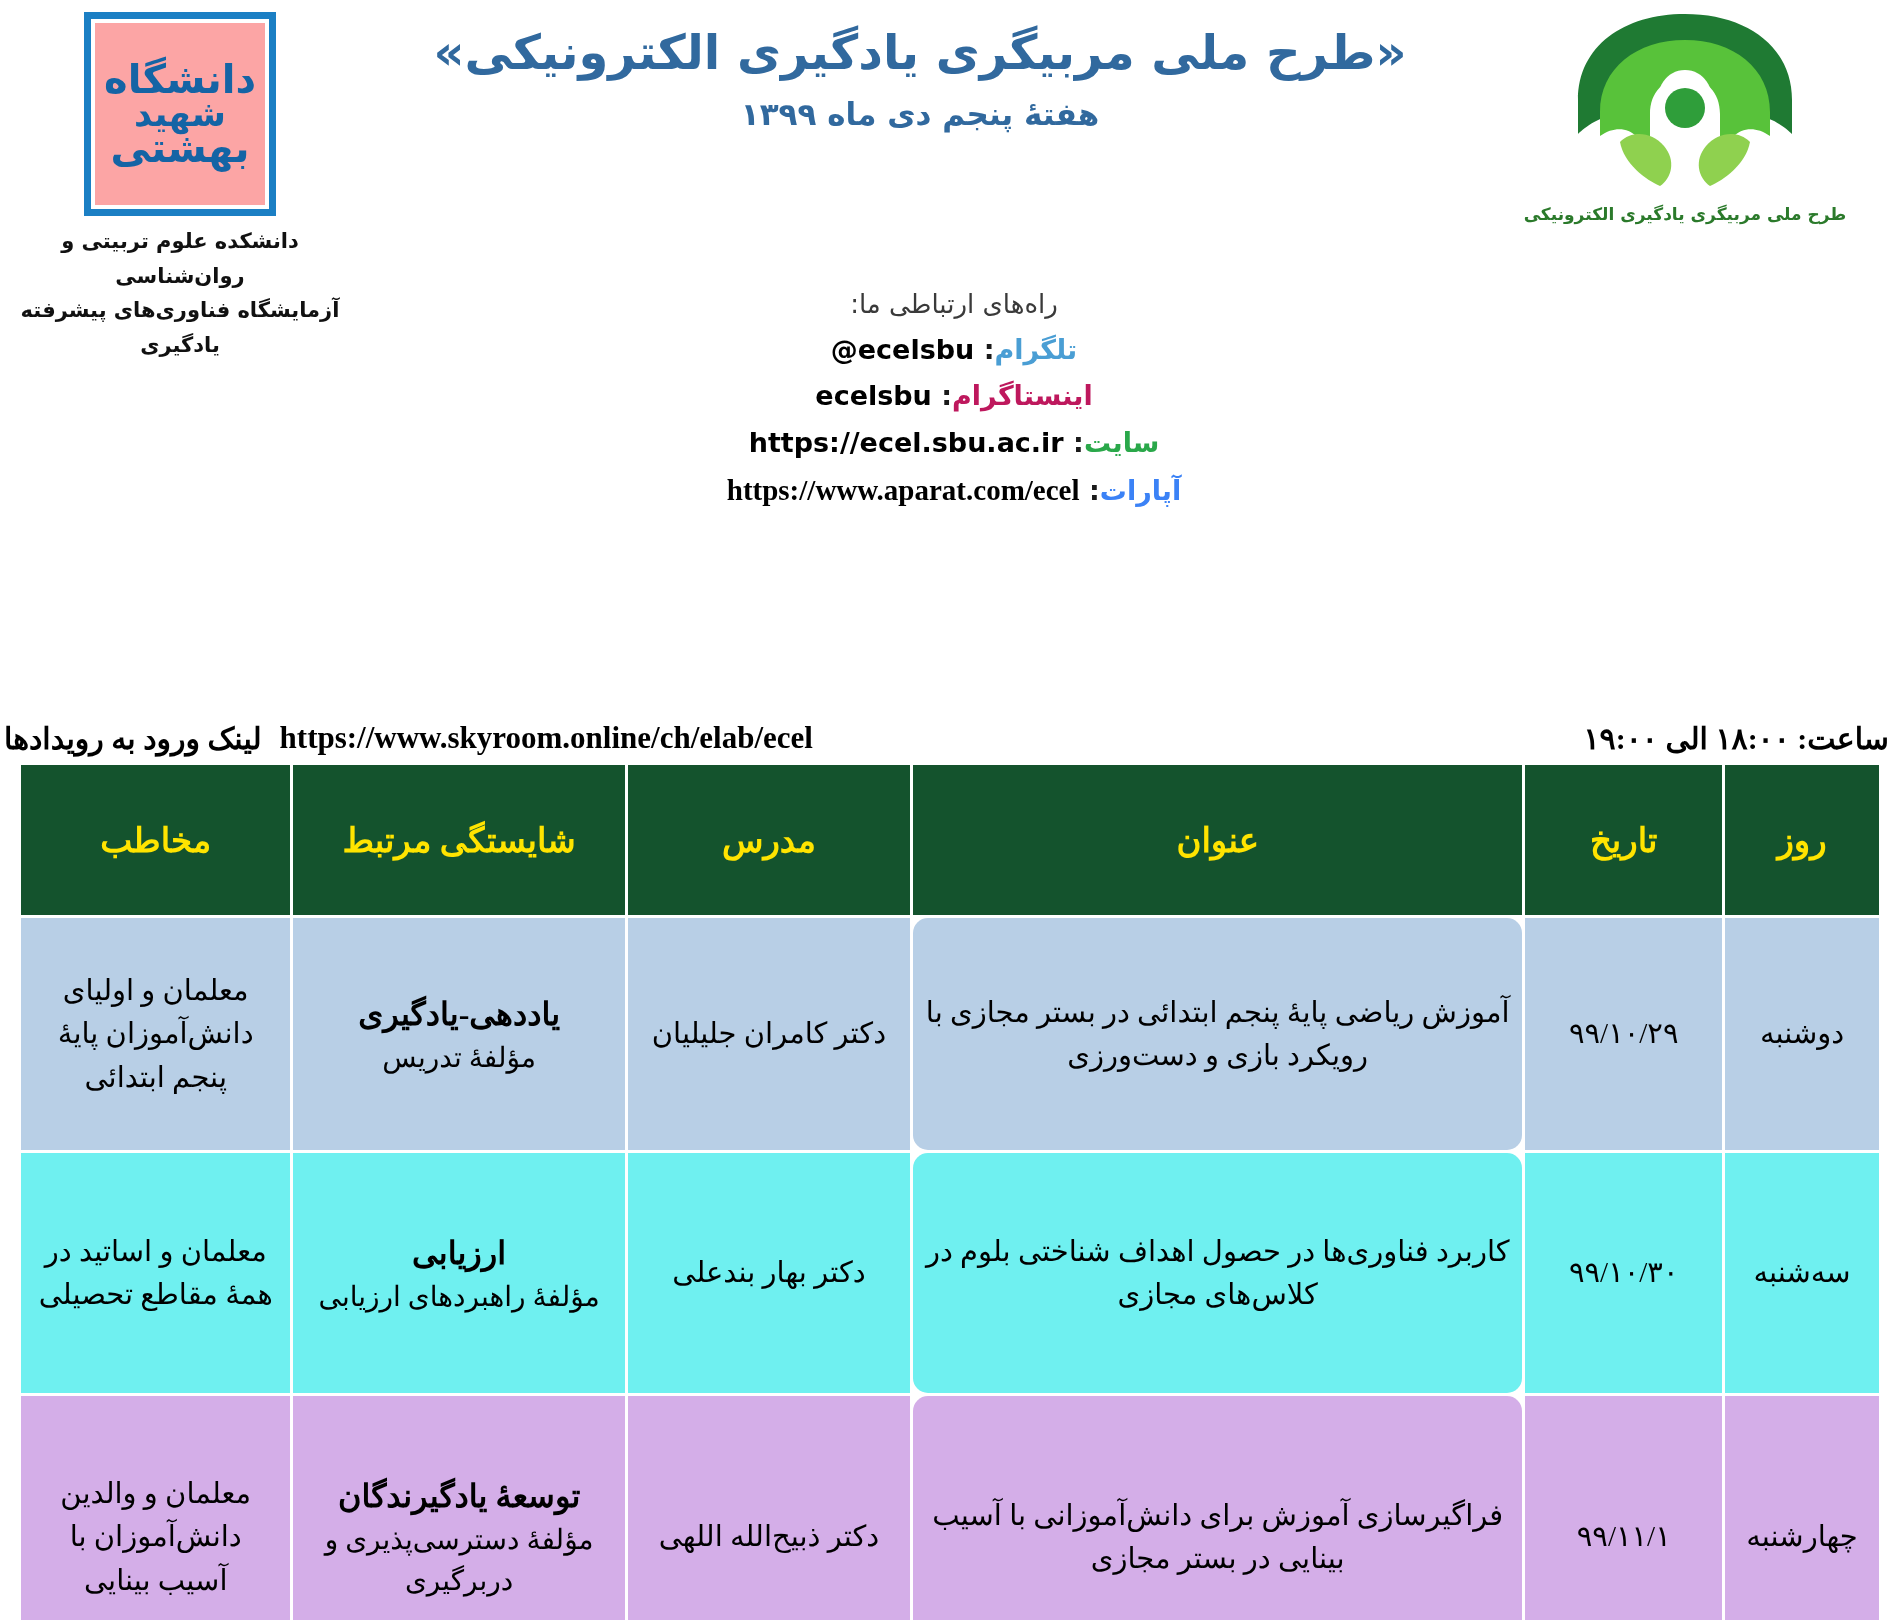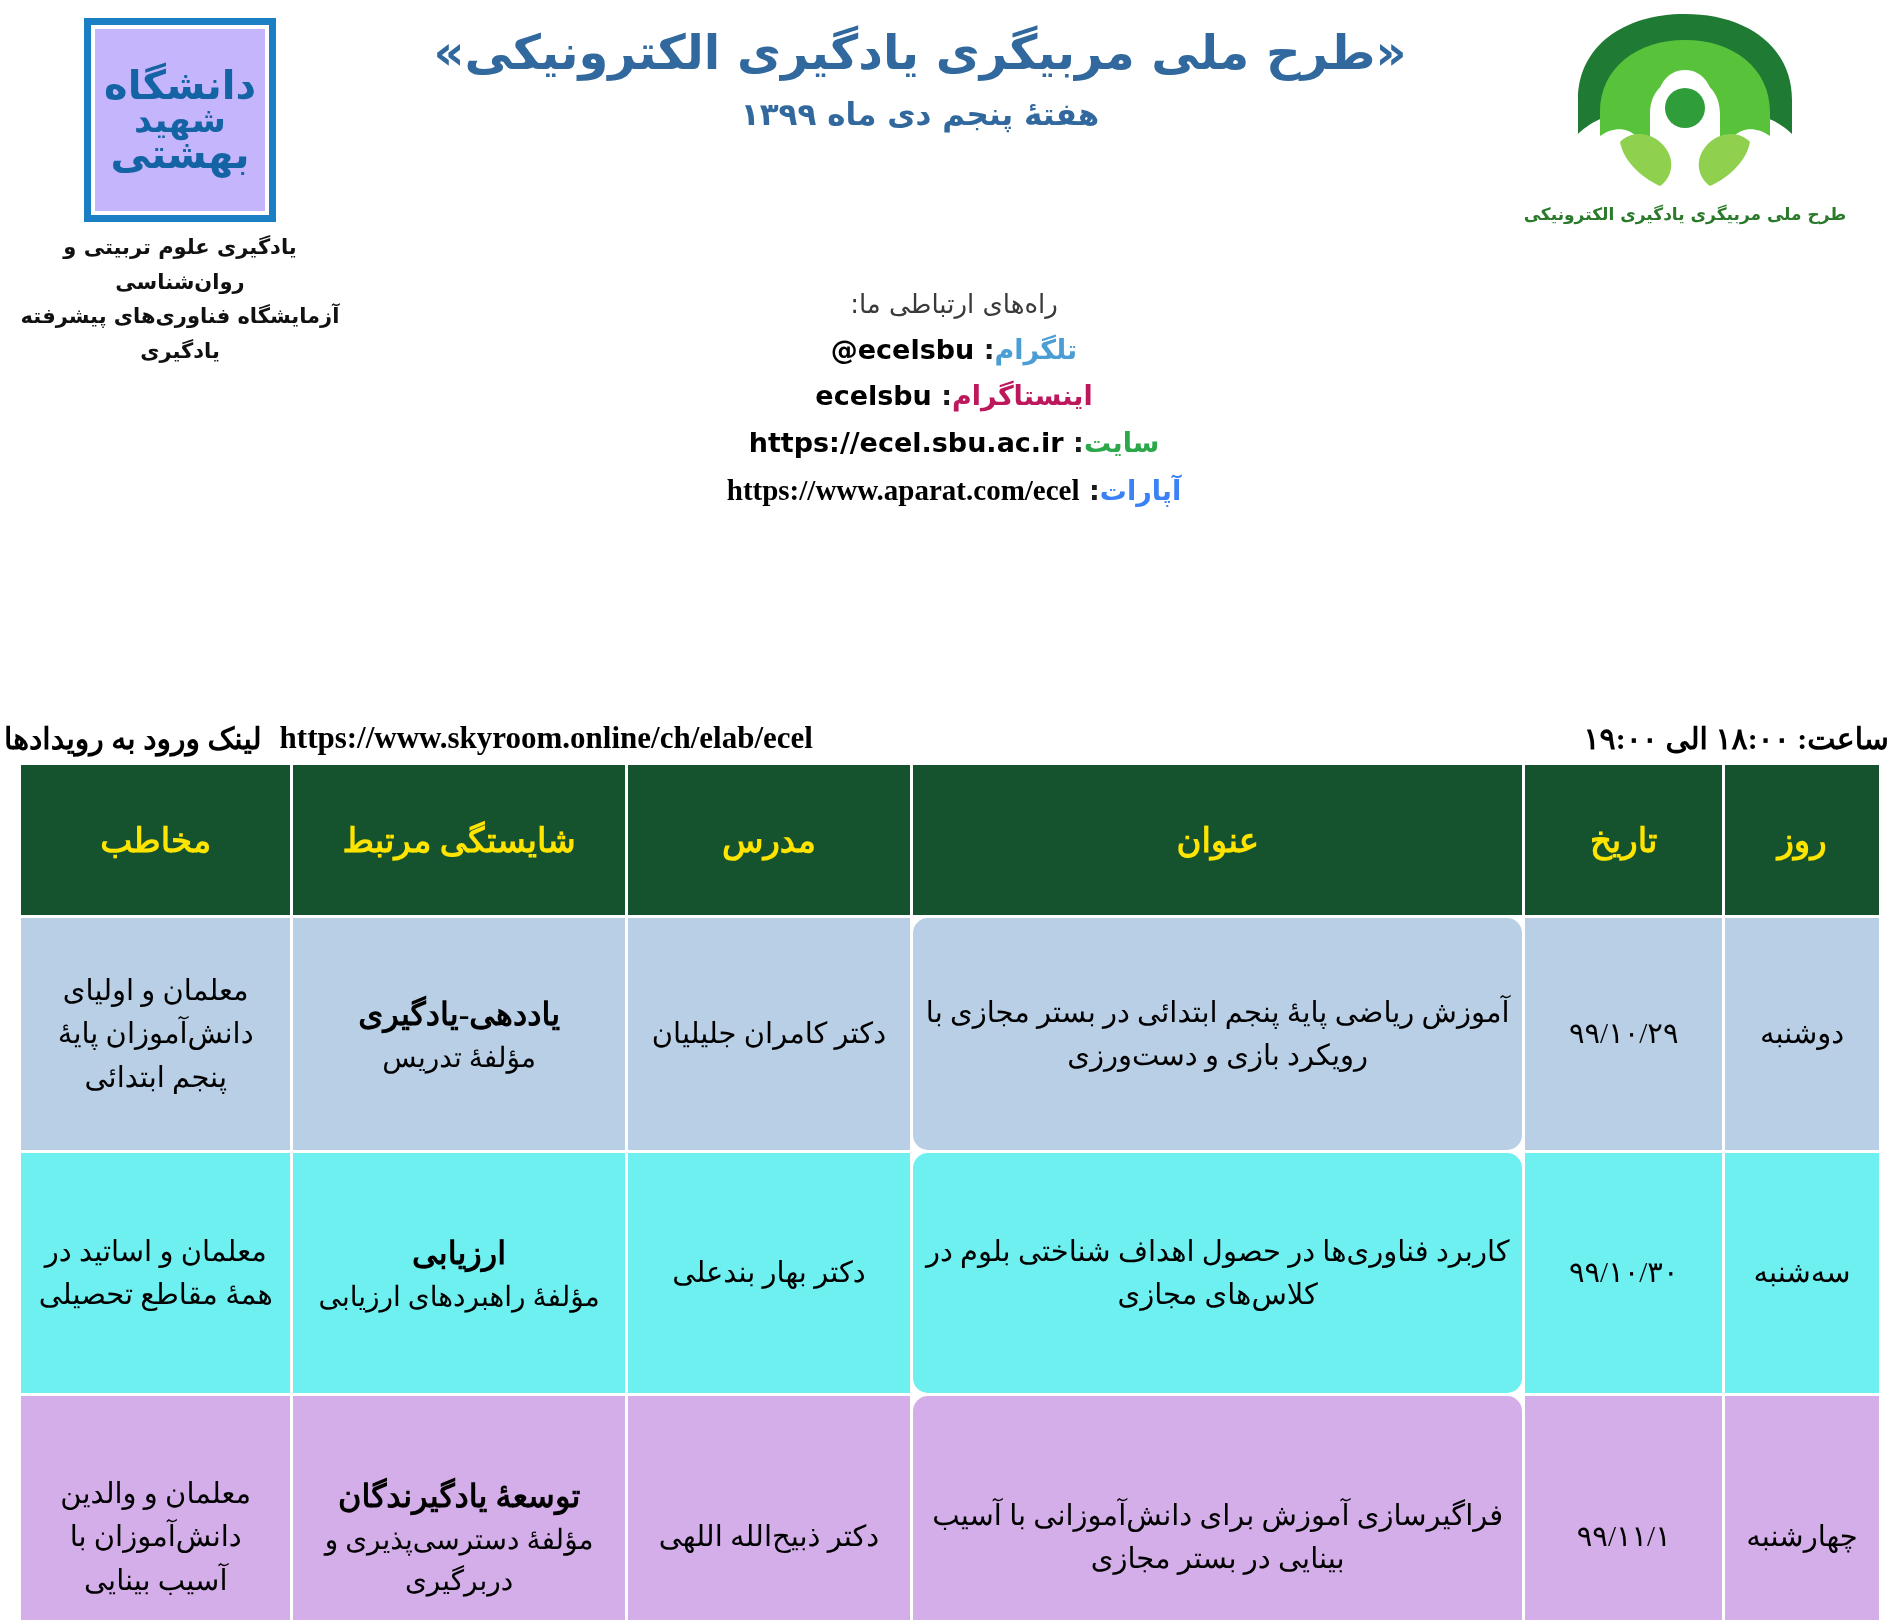--- a/index.html
+++ b/index.html
@@ -27,23 +27,23 @@
   .logo-block {
     position: absolute;
     left: 0;
     top: 0;
     width: 360px;
     text-align: center;
   }
   .sbu-logo {
     width: 178px;
     height: 190px;
-    margin: 18px auto 8px auto;
+    margin: 12px auto 8px auto;
     border: 7px solid #1b7fc4;
-    background: #c4b5fd;
+    background: #fca5a5;
     box-shadow: inset 0 0 0 4px #ffffff;
     position: relative;
   }
   .sbu-logo .glyphs {
     position: absolute;
     inset: 6px;
     display: flex;
     flex-direction: column;
     align-items: center;
     justify-content: center;
@@ -249,21 +249,21 @@
 
   <div class="logo-block">
     <div class="sbu-logo">
       <div class="glyphs">
         <span class="g1">دانشگاه</span>
         <span class="g2">شهید</span>
         <span class="g3">بهشتی</span>
       </div>
     </div>
     <div class="faculty-lines">
-      <div>یادگیری علوم تربیتی و روان‌شناسی</div>
+      <div>دانشکده علوم تربیتی و روان‌شناسی</div>
       <div>آزمایشگاه فناوری‌های پیشرفته یادگیری</div>
     </div>
   </div>
 
   <div class="title-block">
     <div class="main-title">«طرح ملی مربیگری یادگیری الکترونیکی»</div>
     <div class="sub-title">هفتهٔ پنجم دی ماه ۱۳۹۹</div>
   </div>
 
   <div class="ecel-block">

